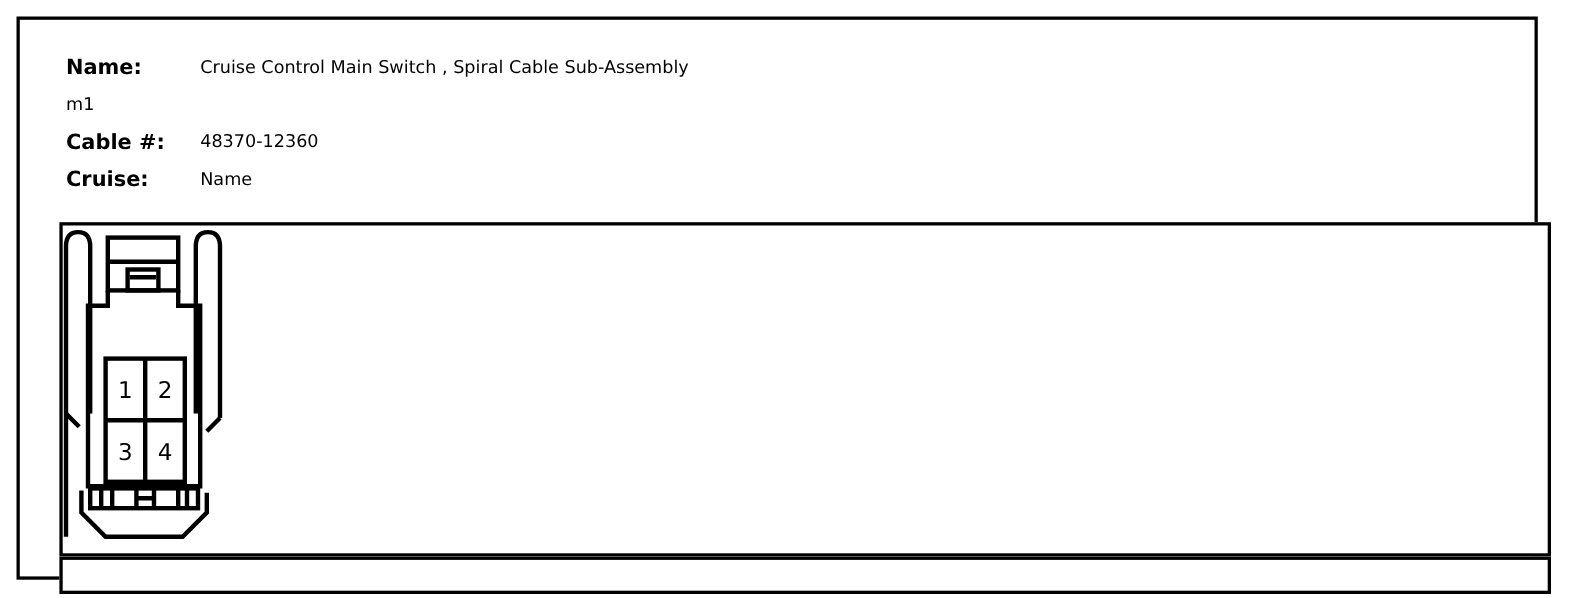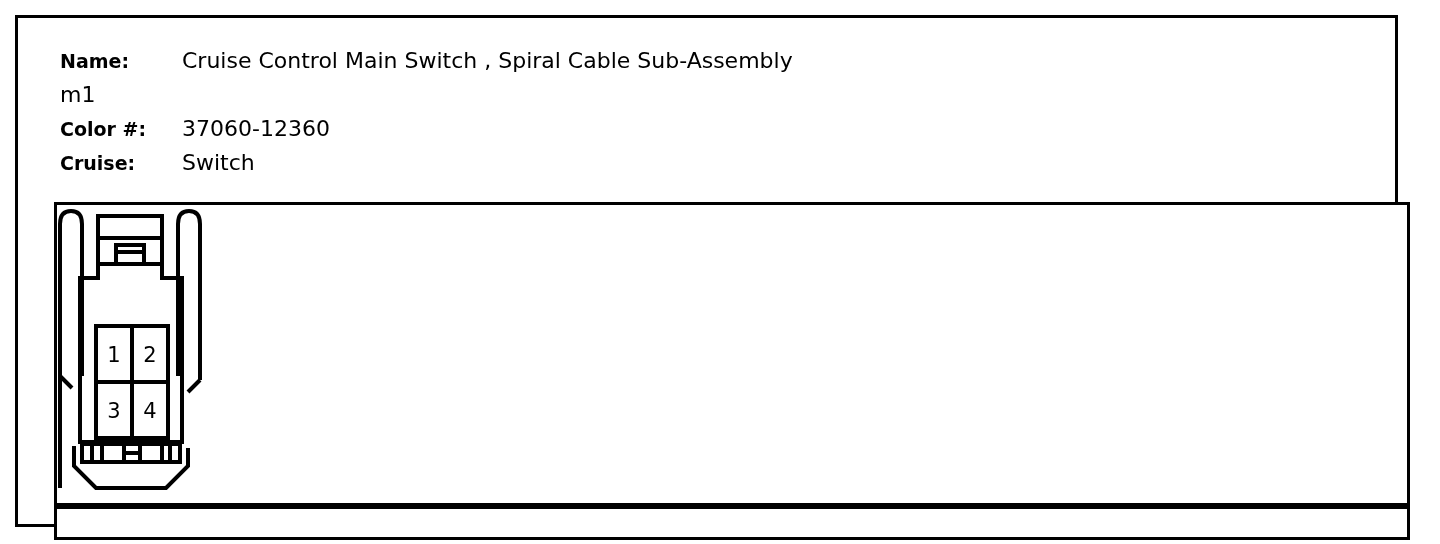--- a/index.html
+++ b/index.html
@@ -45,21 +45,21 @@
   }
   .info-label {
     width: 122px;
     flex: 0 0 122px;
     font-weight: bold;
     font-size: 19px;
     letter-spacing: 0px;
   }
   .info-value {
     font-weight: normal;
-    font-size: 22px;
+    font-size: 16px;
   }
 
   
   #diagram-box {
     position: absolute;
     left: 36px;
     top: 184px;
     width: 1356px;
     height: 304px;
     border: 3px solid #000000;
@@ -106,27 +106,27 @@
     <div class="info-row">
       <span class="info-label">Name:</span>
       <span class="info-value">Cruise Control Main Switch , Spiral Cable Sub-Assembly</span>
     </div>
 
     <div class="info-row">
       <span class="info-value">m1</span>
     </div>
 
     <div class="info-row">
-      <span class="info-label">Color #:</span>
-      <span class="info-value">37060-12360</span>
+      <span class="info-label">Cable #:</span>
+      <span class="info-value">48370-12360</span>
     </div>
 
     <div class="info-row">
       <span class="info-label">Cruise:</span>
-      <span class="info-value">Switch</span>
+      <span class="info-value">Name</span>
     </div>
 
   </div>
 
   <div id="diagram-box"></div>
 
   <div id="notes-box">
     <span></span>
   </div>
 

